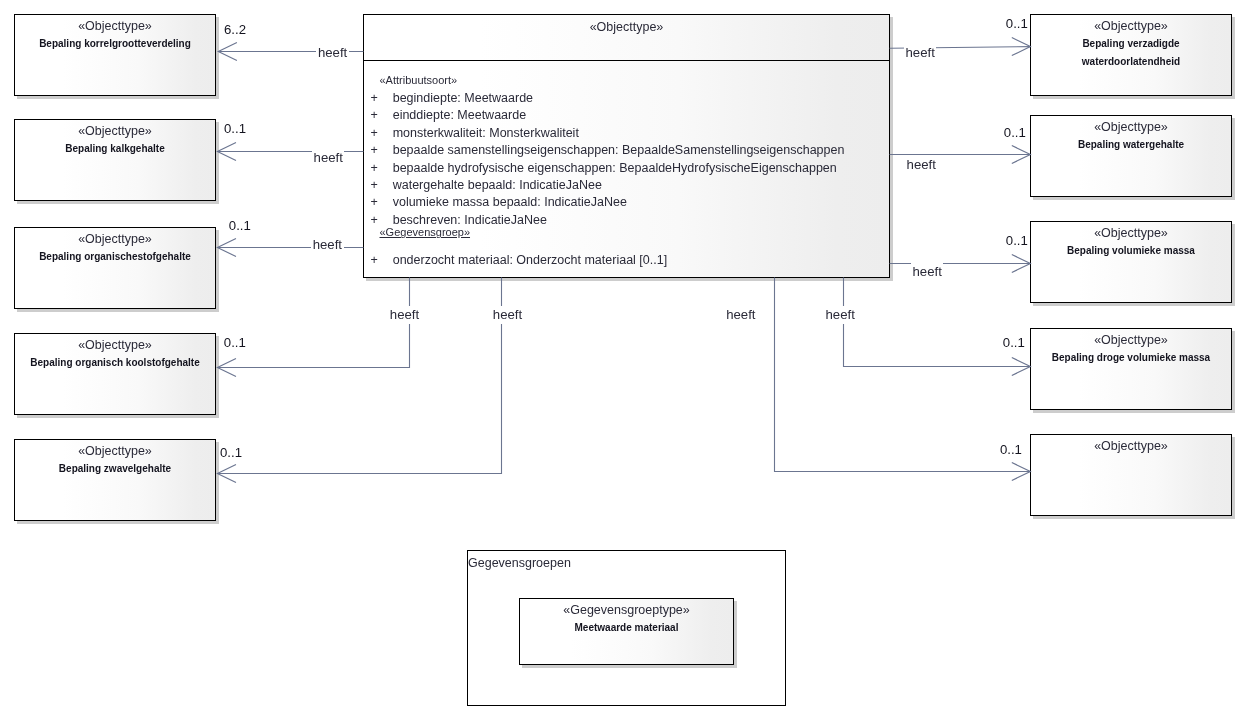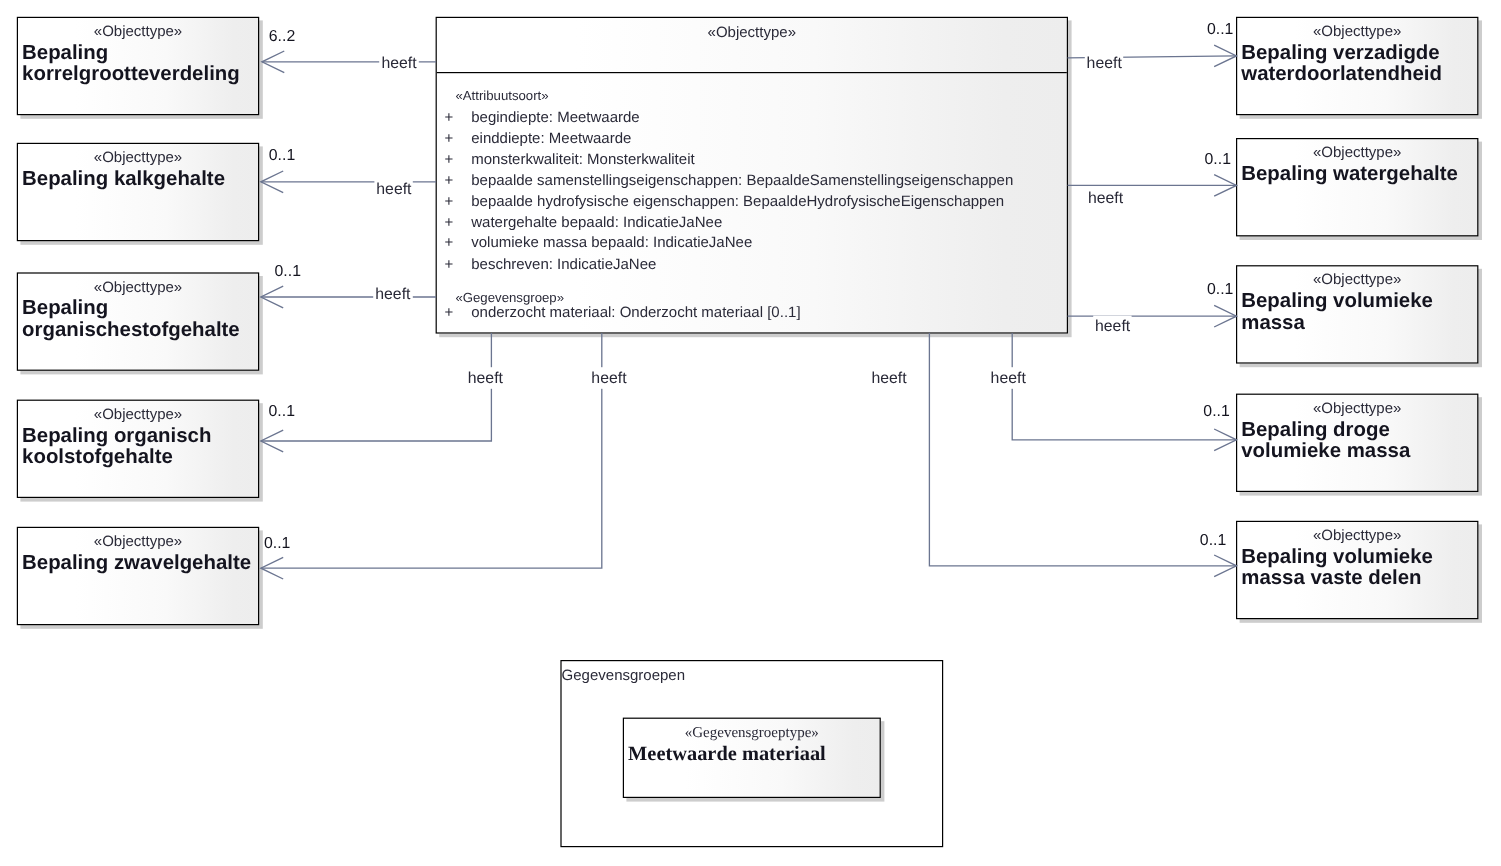--- a/index.html
+++ b/index.html
@@ -10,21 +10,21 @@
   body{width:1251px;height:722px;overflow:hidden;
        font-family:"Liberation Sans",sans-serif;}
   #canvas{position:relative;width:1251px;height:722px;background:var(--background-color);}
   svg.edges{position:absolute;left:0;top:0;width:1251px;height:722px;z-index:3;pointer-events:none;}
 
   .cls{position:absolute;box-sizing:border-box;border:1.3px solid var(--class-border-color);
        background:linear-gradient(to right,var(--class-fill-from) 0%,var(--class-fill-from) 24%,#f9f9f9 62%,#eeeeee 90%,var(--class-fill-to) 100%);
        box-shadow:3px 3px 0 0 var(--shadow-color);}
   .cls .hdr{padding-top:1.7px;}
   .stereo{font-size:12.5px;color:var(--text-color);text-align:center;line-height:18.2px;}
-  .nm{font-size:17px;font-weight:bold;color:var(--name-color);
+  .nm{font-size:10px;font-weight:bold;color:var(--name-color);text-align:center;
       line-height:18.2px;padding:0 3.4px;box-sizing:border-box;}
 
   .cls.main{background:linear-gradient(to right,var(--class-fill-from) 0%,var(--class-fill-from) 22%,#f9f9f9 60%,#eeeeee 90%,var(--class-fill-to) 100%);}
   .mhdr{position:absolute;left:0;right:0;top:0;height:46px;padding-top:2.7px;
         box-sizing:border-box;border-bottom:1.3px solid var(--class-border-color);}
   .mbody{position:absolute;left:0;right:0;top:47.4px;bottom:0;}
 
   .grp{position:absolute;font-size:11px;color:var(--text-color);left:15.5px;
        height:17.35px;line-height:17.35px;white-space:nowrap;}
   .row{position:absolute;left:0;right:0;height:17.35px;line-height:17.35px;
@@ -36,21 +36,21 @@
        line-height:17.2px;background:var(--background-color);padding:0 1.5px;z-index:5;margin-top:16px;}
   .mult{position:absolute;font-size:13.2px;color:var(--name-color);white-space:nowrap;
         line-height:17.2px;z-index:5;}
 
   .pkg{position:absolute;box-sizing:border-box;border:1.3px solid var(--class-border-color);background:var(--background-color);}
   .pkg .ttl{font-size:12.5px;color:var(--text-color);padding-top:3px;
             line-height:18.2px;}
   .cbox{position:absolute;box-sizing:border-box;border:1.3px solid var(--class-border-color);
         background:linear-gradient(to right,var(--class-fill-from) 0%,var(--class-fill-from) 24%,#f9f9f9 62%,#eeeeee 90%,var(--class-fill-to) 100%);
         box-shadow:3px 3px 0 0 var(--shadow-color);}
-  .cbox .hdr{padding-top:1.7px;font-family:Liberation Serif, serif;}
+  .cbox .hdr{padding-top:1.7px;}
 </style>
 </head>
 <body>
 
 <div id="canvas">
 <svg class="edges" width="1251" height="722" viewBox="0 0 1251 722">
   <g fill="none" stroke="var(--line-color)" stroke-width="1.1" stroke-linecap="butt" stroke-linejoin="miter">
     <path d="M 363.4 51.5 L 218.3 51.5"></path>
     <path d="M 363.4 151.5 L 217.4 151.5"></path>
     <path d="M 363.4 247.5 L 217.4 247.5"></path>
@@ -125,21 +125,20 @@
 </div>
 <div class="cls" style="left:1030px;top:328px;width:202px;height:82px;">
   <div class="hdr">
     <div class="stereo">«Objecttype»</div>
     <div class="nm">Bepaling droge volumieke massa</div>
   </div>
 </div>
 <div class="cls" style="left:1030px;top:434px;width:202px;height:82px;">
   <div class="hdr">
     <div class="stereo">«Objecttype»</div>
-    <div class="nm">Bepaling volumieke massa vaste delen</div>
   </div>
 </div>
 <div class="cls main" style="left:363px;top:14px;width:527px;height:263.5px;">
   <div class="mhdr">
     <div class="stereo">«Objecttype»</div>
   </div>
   <div class="mbody">
     <div class="grp" style="top:9.13px;">«Attribuutsoort»</div>
     <div class="row" style="top:27.73px;">
       <span class="vis">+</span>
@@ -166,21 +165,21 @@
       <span class="txt">watergehalte bepaald: IndicatieJaNee</span>
     </div>
     <div class="row" style="top:131.82px;">
       <span class="vis">+</span>
       <span class="txt">volumieke massa bepaald: IndicatieJaNee</span>
     </div>
     <div class="row" style="top:149.82px;">
       <span class="vis">+</span>
       <span class="txt">beschreven: IndicatieJaNee</span>
     </div>
-    <div class="grp" style="top:179px;">«Gegevensgroep»</div>
+    <div class="grp" style="top:162px;text-decoration:underline;">«Gegevensgroep»</div>
     <div class="row" style="top:190.03px;">
       <span class="vis">+</span>
       <span class="txt">onderzocht materiaal: Onderzocht materiaal [0..1]</span>
     </div>
   </div>
 </div>
 <div class="mult" style="left:224.0px;top:21.2px;">6..2</div>
 <div class="mult" style="left:224.0px;top:119.8px;">0..1</div>
 <div class="mult" style="left:228.8px;top:216.7px;">0..1</div>
 <div class="mult" style="left:223.8px;top:333.7px;">0..1</div>

